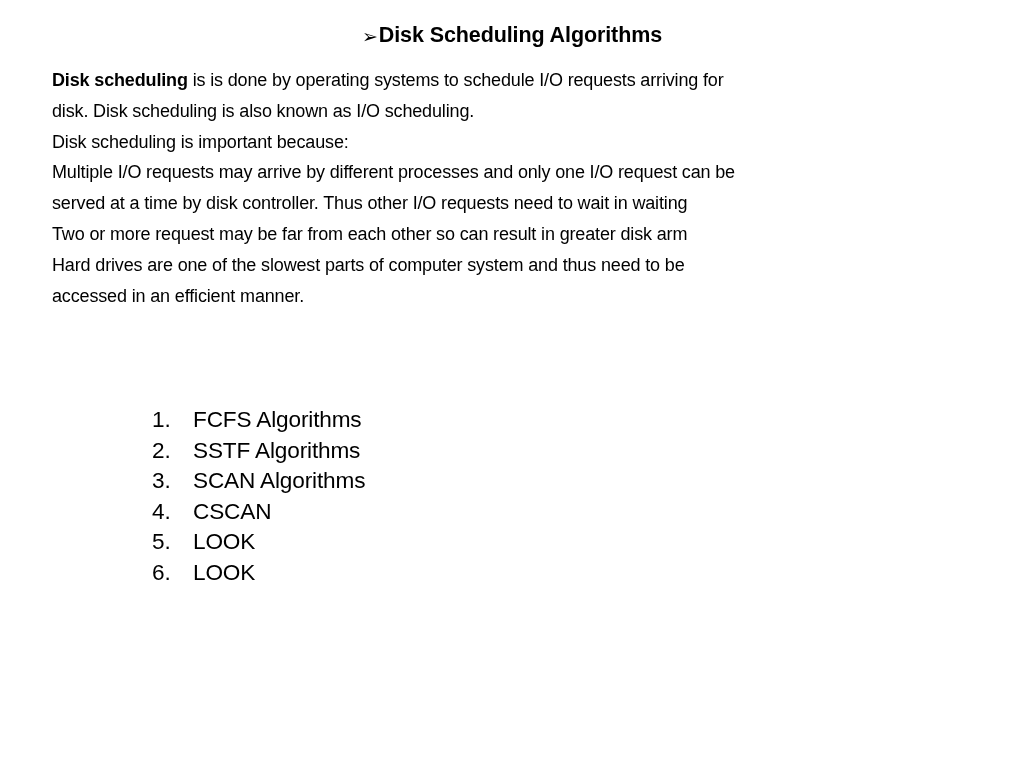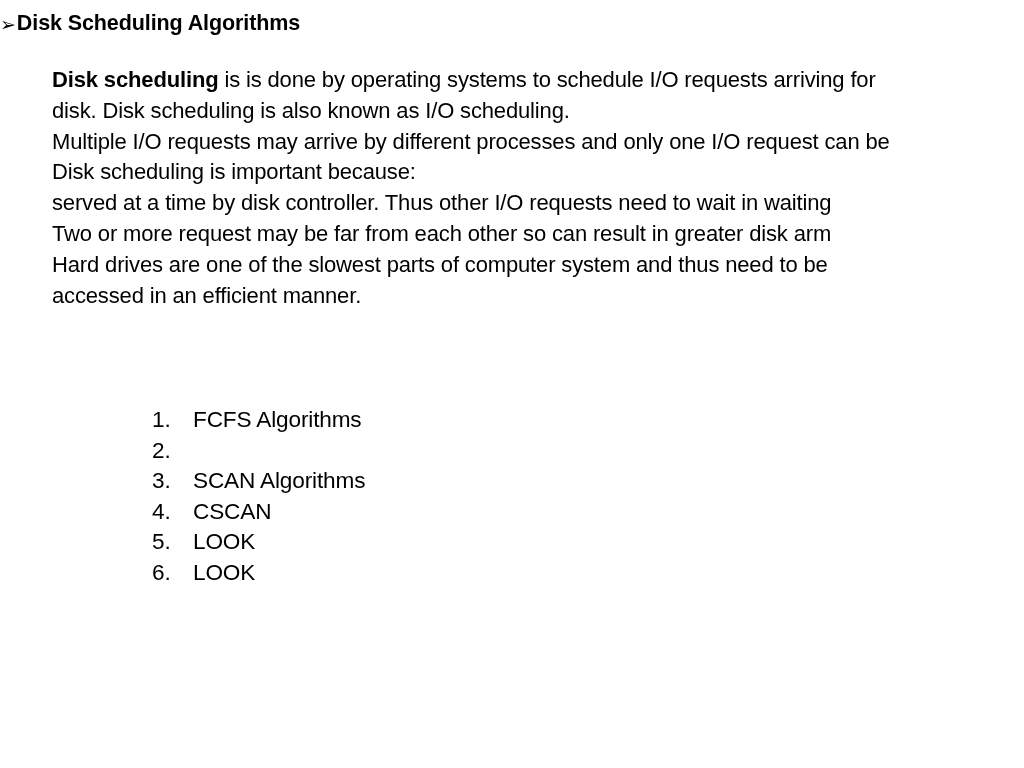--- a/index.html
+++ b/index.html
@@ -19,23 +19,24 @@
 
   .slide {
     position: absolute;
     inset: 0;
     background: #ffffff;
   }
 
   
   .title-block {
     position: absolute;
-    top: 8px;
+    top: 20px;
     left: 0;
     width: 1024px;
+    text-align: center;
   }
   .title-line {
     display: inline-block;
     white-space: nowrap;
     font-size: 21.5px;
     font-weight: bold;
     line-height: 30px;
     letter-spacing: -0.1px;
   }
   .title-bullet {
@@ -48,21 +49,21 @@
   }
 
   
   .body-block {
     position: absolute;
     top: 65px;
     left: 52px;
     width: 930px;
   }
   .body-line {
-    font-size: 22px;
+    font-size: 18px;
     line-height: 30.8px;
     white-space: nowrap;
     letter-spacing: -0.15px;
   }
   .body-line b {
     font-weight: bold;
   }
 
   
   .list-block {
@@ -95,23 +96,23 @@
   <div class="title-block">
     <div class="title-line"><span class="title-bullet">➢</span><span>Disk Scheduling Algorithms</span></div>
   </div>
 
   <div class="body-block">
 
     <div class="body-line"><b>Disk scheduling</b><span> is is done by operating systems to schedule I/O requests arriving for</span></div>
 
     <div class="body-line"><span>disk. Disk scheduling is also known as I/O scheduling.</span></div>
 
+    <div class="body-line"><span>Disk scheduling is important because:</span></div>
+
     <div class="body-line"><span>Multiple I/O requests may arrive by different processes and only one I/O request can be</span></div>
-
-    <div class="body-line"><span>Disk scheduling is important because:</span></div>
 
     <div class="body-line"><span>served at a time by disk controller. Thus other I/O requests need to wait in waiting</span></div>
 
 
     <div class="body-line"><span>Two or more request may be far from each other so can result in greater disk arm</span></div>
 
 
     <div class="body-line"><span>Hard drives are one of the slowest parts of computer system and thus need to be</span></div>
 
     <div class="body-line"><span>accessed in an efficient manner.</span></div>
@@ -120,20 +121,21 @@
 
   <div class="list-block">
 
     <div class="list-row">
       <span class="list-num">1.</span>
       <span class="list-text">FCFS Algorithms</span>
     </div>
 
     <div class="list-row">
       <span class="list-num">2.</span>
+      <span class="list-text">SSTF Algorithms</span>
     </div>
 
     <div class="list-row">
       <span class="list-num">3.</span>
       <span class="list-text">SCAN Algorithms</span>
     </div>
 
     <div class="list-row">
       <span class="list-num">4.</span>
       <span class="list-text">CSCAN</span>

